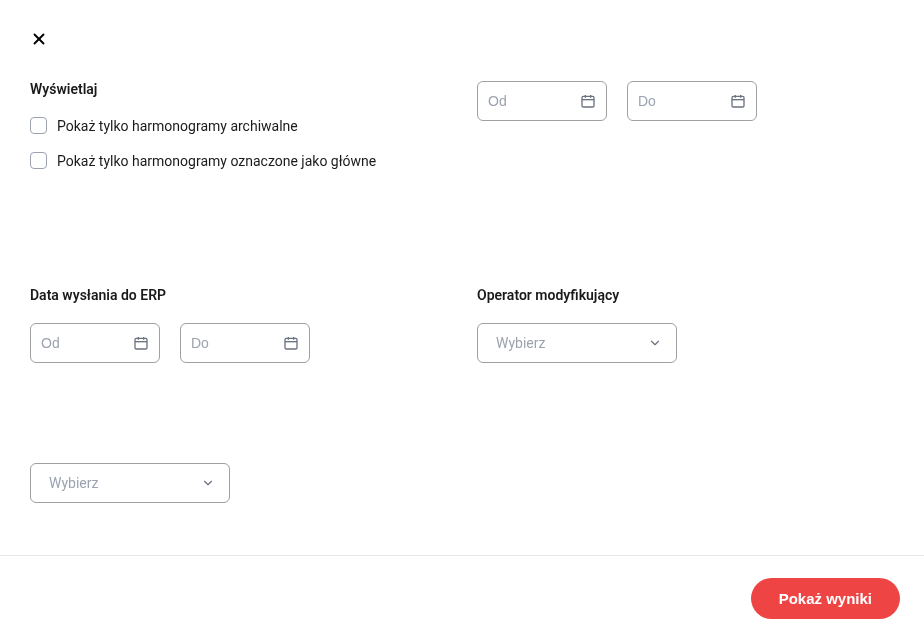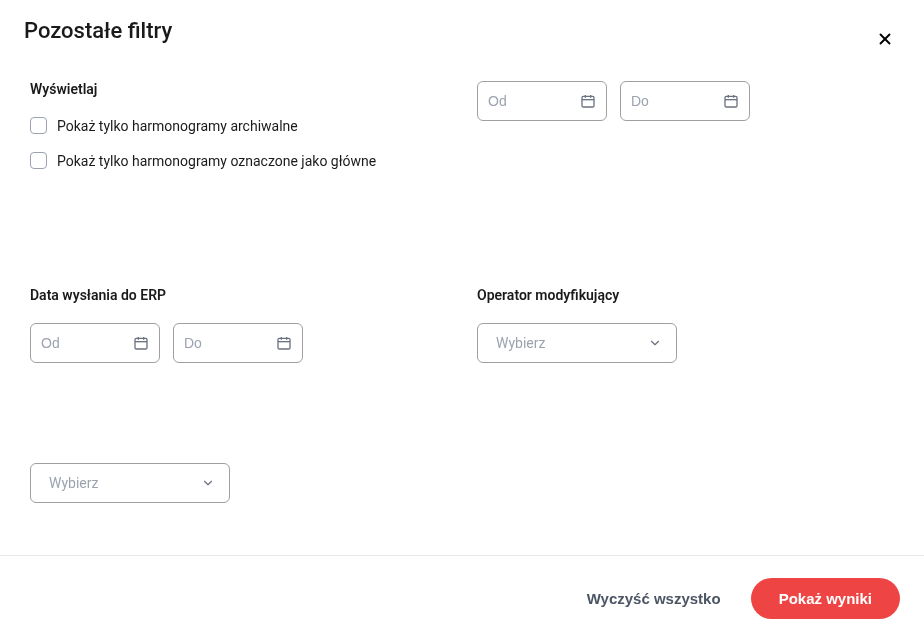--- a/index.html
+++ b/index.html
@@ -66,21 +66,21 @@
       border: 1.5px solid #9ca3af;
       border-radius: 4px;
       flex-shrink: 0;
     }
     .checkbox-label {
       font-size: 14px;
       color: #1a1a1a;
     }
     .date-range {
       display: flex;
-      gap: 13px;
+      gap: 20px;
     }
     .date-input {
       position: relative;
       width: 130px;
       height: 40px;
       border: 1px solid #a0a0a0;
       border-radius: 6px;
       display: flex;
       align-items: center;
       padding: 0 10px;
@@ -158,21 +158,20 @@
       margin-top: 60px;
     }
     .section-3-row {
       margin-top: 60px;
     }
   </style>
 </head>
 <body>
 
 <div class="modal-header">
-  <h1 class="modal-title">Pozostałe filtry</h1>
   <div class="close-btn">
     <svg width="18" height="18" viewBox="0 0 24 24" fill="none" stroke="currentColor" stroke-width="2.5" stroke-linecap="round">
       <line x1="18" y1="6" x2="6" y2="18"></line>
       <line x1="6" y1="6" x2="18" y2="18"></line>
     </svg>
   </div>
 </div>
 
 <div class="modal-body">
 
@@ -252,15 +251,14 @@
         <polyline points="6 9 12 15 18 9"></polyline>
       </svg>
     </div>
   </div>
 
   <div></div>
 
 </div>
 
 <div class="modal-footer">
-  <button class="btn-clear">Wyczyść wszystko</button>
   <button class="btn-primary">Pokaż wyniki</button>
 </div>
 
 </body></html>

